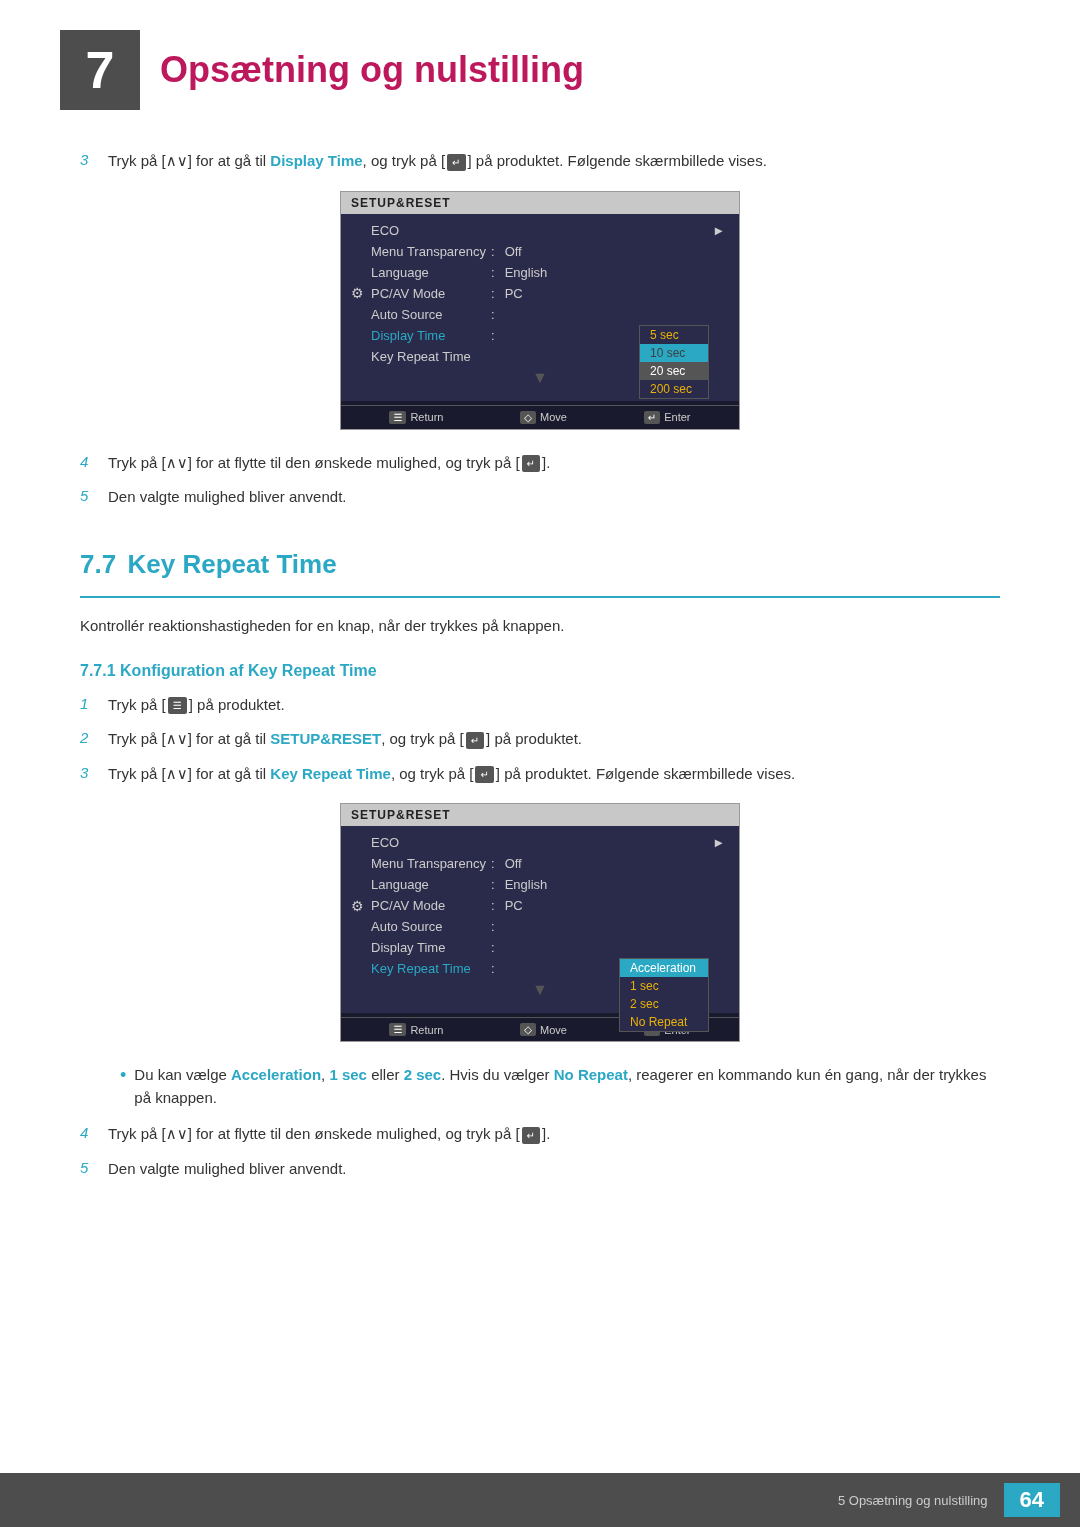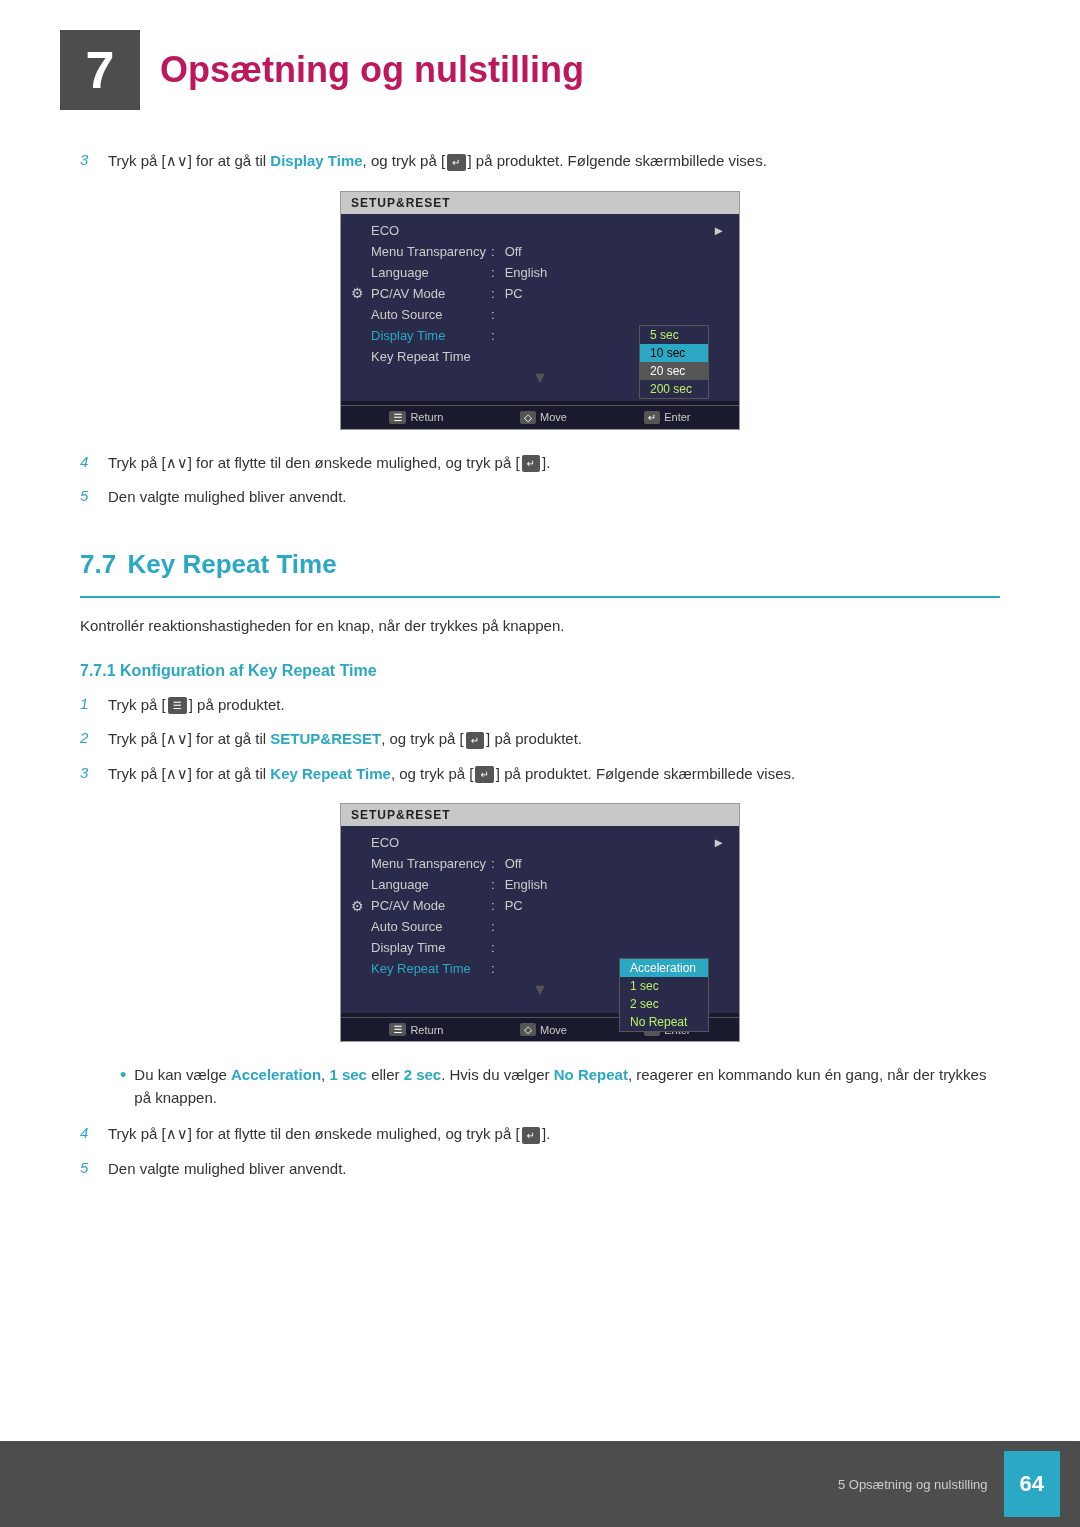--- a/index.html
+++ b/index.html
@@ -114,27 +114,27 @@
       color: #ccc;
     }
     .menu-gear {
       position: absolute;
       left: 10px;
       color: #ccc;
       font-size: 14px;
     }
     .dropdown-item {
       padding: 2px 10px;
-      color: #bef264;
+      color: #eab308;
       font-size: 12px;
       white-space: nowrap;
     }
     .dropdown-item.highlighted {
       background: #2aa8c4;
-      color: #000000;
+      color: #404040;
     }
     .menu-footer {
       background: #1a1a2e;
       display: flex;
       justify-content: space-around;
       padding: 5px 10px;
       color: #ccc;
       font-size: 11px;
       border-top: 1px solid #555;
       margin-top: 4px;
@@ -213,21 +213,21 @@
     .footer-text {
       color: #ccc;
       font-size: 13px;
       margin-right: 16px;
     }
     .footer-page-number {
       background: #2aa8c4;
       color: #fff;
       font-size: 22px;
       font-weight: bold;
-      padding: 20px 16px;
+      padding: 4px 16px;
       min-width: 50px;
       text-align: center;
     }
 
     .colon {
       margin-right: 6px;
       color: #ccc;
     }
 
     .inline-icon {

